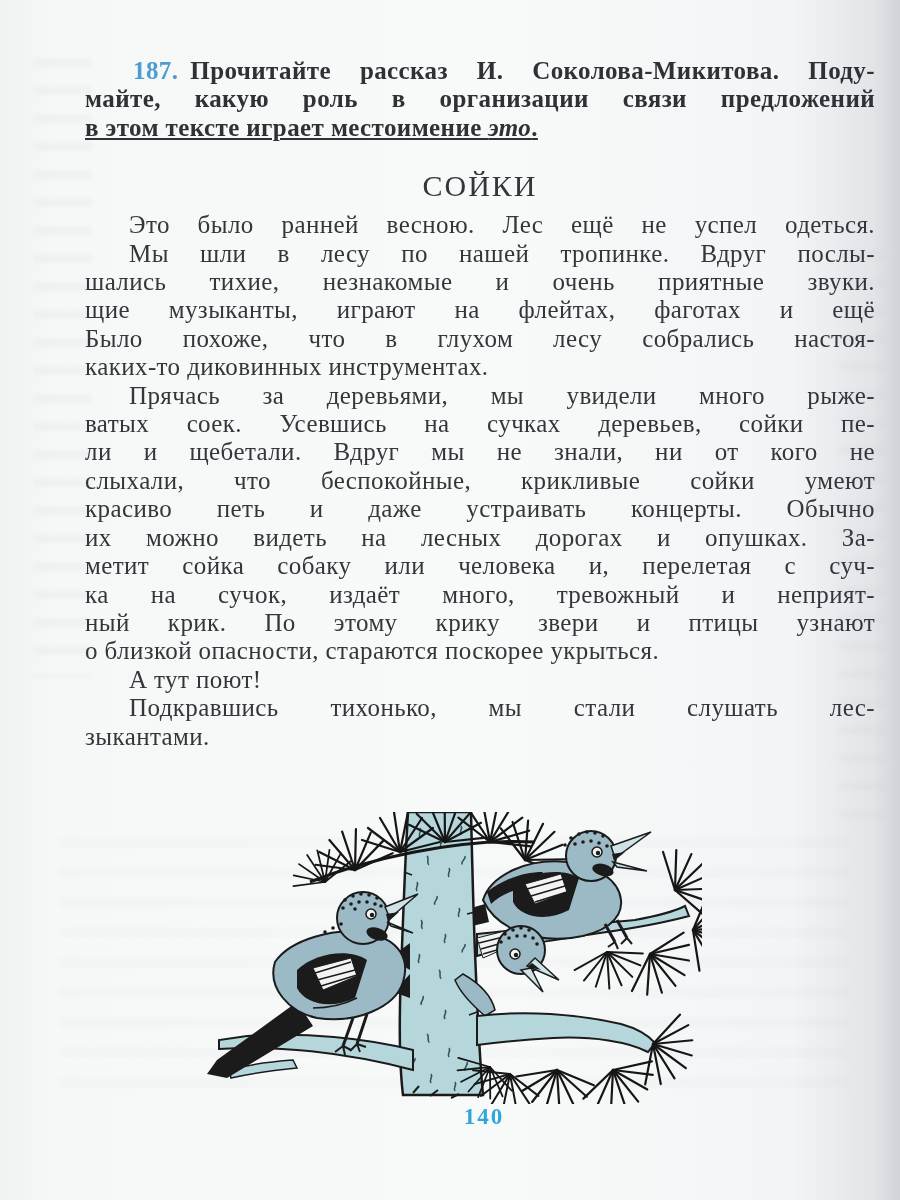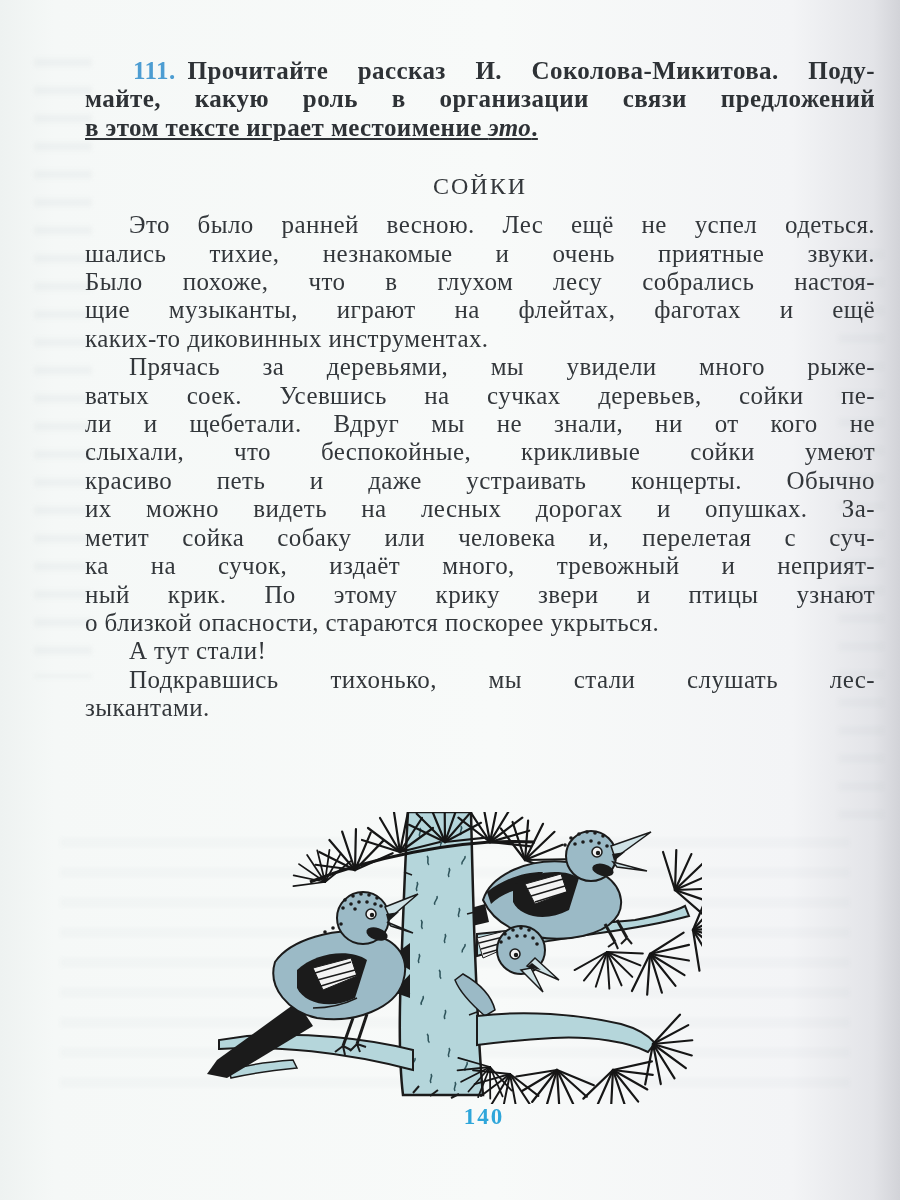--- a/index.html
+++ b/index.html
@@ -24,21 +24,21 @@
     position:absolute;left:85px;top:57px;width:790px;z-index:2;
     color:#33373b;font-size:25px;line-height:28.4px;letter-spacing:.4px;
   }
   .exercise{font-weight:bold;color:#2e3236;}
   .ex-line{text-align:justify;text-align-last:justify;}
   .ex-line.first{text-indent:48px;}
   .ex-line.last{text-align-last:left;text-decoration:underline;}
   .ex-num{color:#4d9dd2;margin-right:12px;}
   .it{font-style:italic;}
 
-  .story-title{margin-top:30px;height:28px;text-align:center;letter-spacing:2px;font-size:24px;}
+  .story-title{margin-top:30px;height:28px;text-align:center;letter-spacing:2px;font-size:30px;}
   .paras{margin-top:11px;}
   .para{margin:0;}
   .line{text-align:justify;text-align-last:justify;}
   .line.first{text-indent:44px;}
   .line.lastline{text-align-last:left;}
   .para.jlast .line.lastline{text-align-last:justify;}
 
   .illo{position:absolute;left:205px;top:812px;width:497px;height:292px;z-index:1;}
 
   .page-num{
@@ -50,49 +50,50 @@
 <body>
 
 <div class="page">
 
   <div class="ghost" id="ghost-left"></div>
   <div class="ghost" id="ghost-right"></div>
   <div class="ghost" id="ghost-mid"></div>
 
   <div class="text-col">
     <div class="exercise">
-        <div class="ex-line first"><span class="ex-num">111.</span><span>Прочитайте рассказ И. Соколова-Микитова. Поду-</span></div>
+        <div class="ex-line first"><span class="ex-num">187.</span><span>Прочитайте рассказ И. Соколова-Микитова. Поду-</span></div>
         <div class="ex-line"><span>майте, какую роль в организации связи предложений</span></div>
         <div class="ex-line last"><span>в этом тексте играет местоимение </span><span class="it">это</span><span>.</span></div>
       </div>
     <div class="story-title">СОЙКИ</div>
     <div class="paras">
         <div class="para jlast">
           <div class="line first lastline">Это было ранней весною. Лес ещё не успел одеться.</div>
         </div>
         <div class="para">
+          <div class="line first">Мы шли в лесу по нашей тропинке. Вдруг послы-</div>
           <div class="line">шались тихие, незнакомые и очень приятные звуки.</div>
+          <div class="line">щие музыканты, играют на флейтах, фаготах и ещё</div>
           <div class="line">Было похоже, что в глухом лесу собрались настоя-</div>
-          <div class="line">щие музыканты, играют на флейтах, фаготах и ещё</div>
           <div class="line lastline">каких-то диковинных инструментах.</div>
         </div>
         <div class="para">
           <div class="line first">Прячась за деревьями, мы увидели много рыже-</div>
           <div class="line">ватых соек. Усевшись на сучках деревьев, сойки пе-</div>
           <div class="line">ли и щебетали. Вдруг мы не знали, ни от кого не</div>
           <div class="line">слыхали, что беспокойные, крикливые сойки умеют</div>
           <div class="line">красиво петь и даже устраивать концерты. Обычно</div>
           <div class="line">их можно видеть на лесных дорогах и опушках. За-</div>
           <div class="line">метит сойка собаку или человека и, перелетая с суч-</div>
           <div class="line">ка на сучок, издаёт много, тревожный и неприят-</div>
           <div class="line">ный крик. По этому крику звери и птицы узнают</div>
           <div class="line lastline">о близкой опасности, стараются поскорее укрыться.</div>
         </div>
         <div class="para">
-          <div class="line first lastline">А тут стали!</div>
+          <div class="line first lastline">А тут поют!</div>
         </div>
         <div class="para">
           <div class="line first">Подкравшись тихонько, мы стали слушать лес-</div>
           <div class="line lastline">зыкантами.</div>
         </div>
       </div>
   </div>
 
   <svg class="illo" viewBox="0 0 497 292" xmlns="http://www.w3.org/2000/svg">
     <defs>

